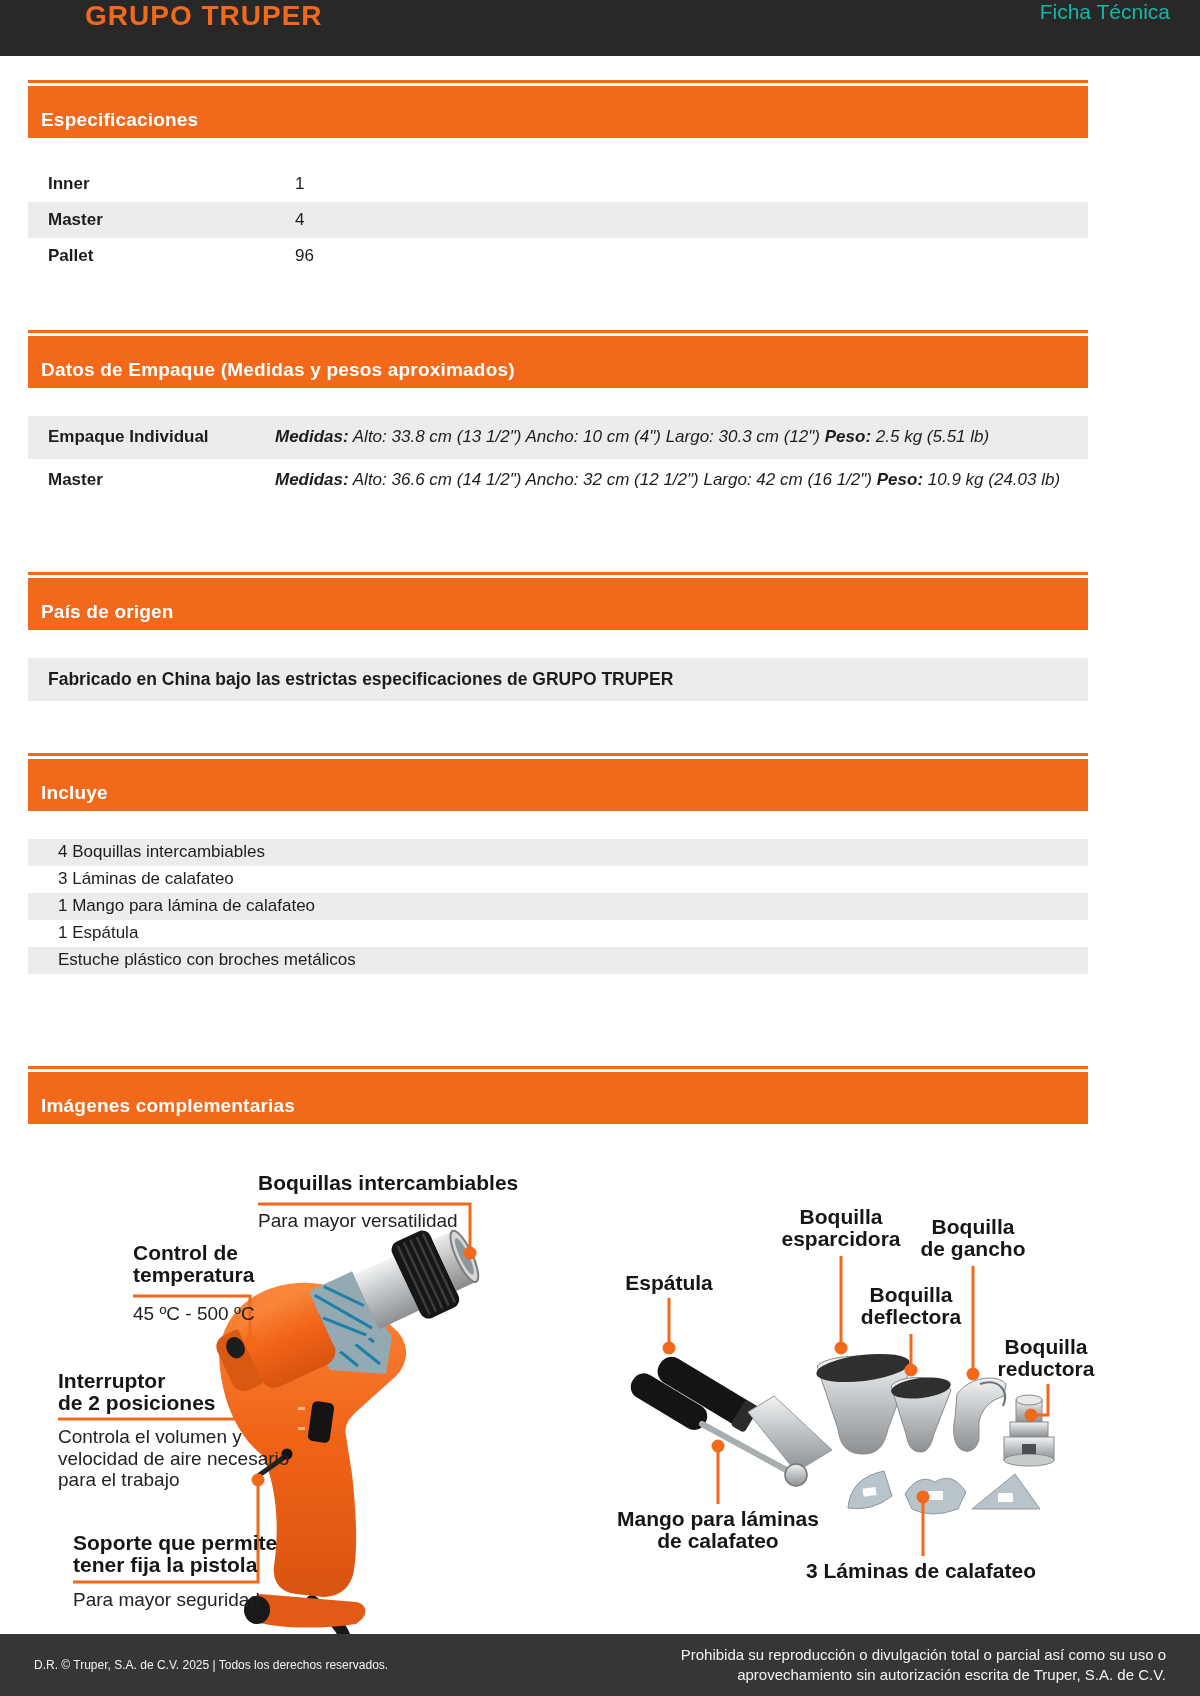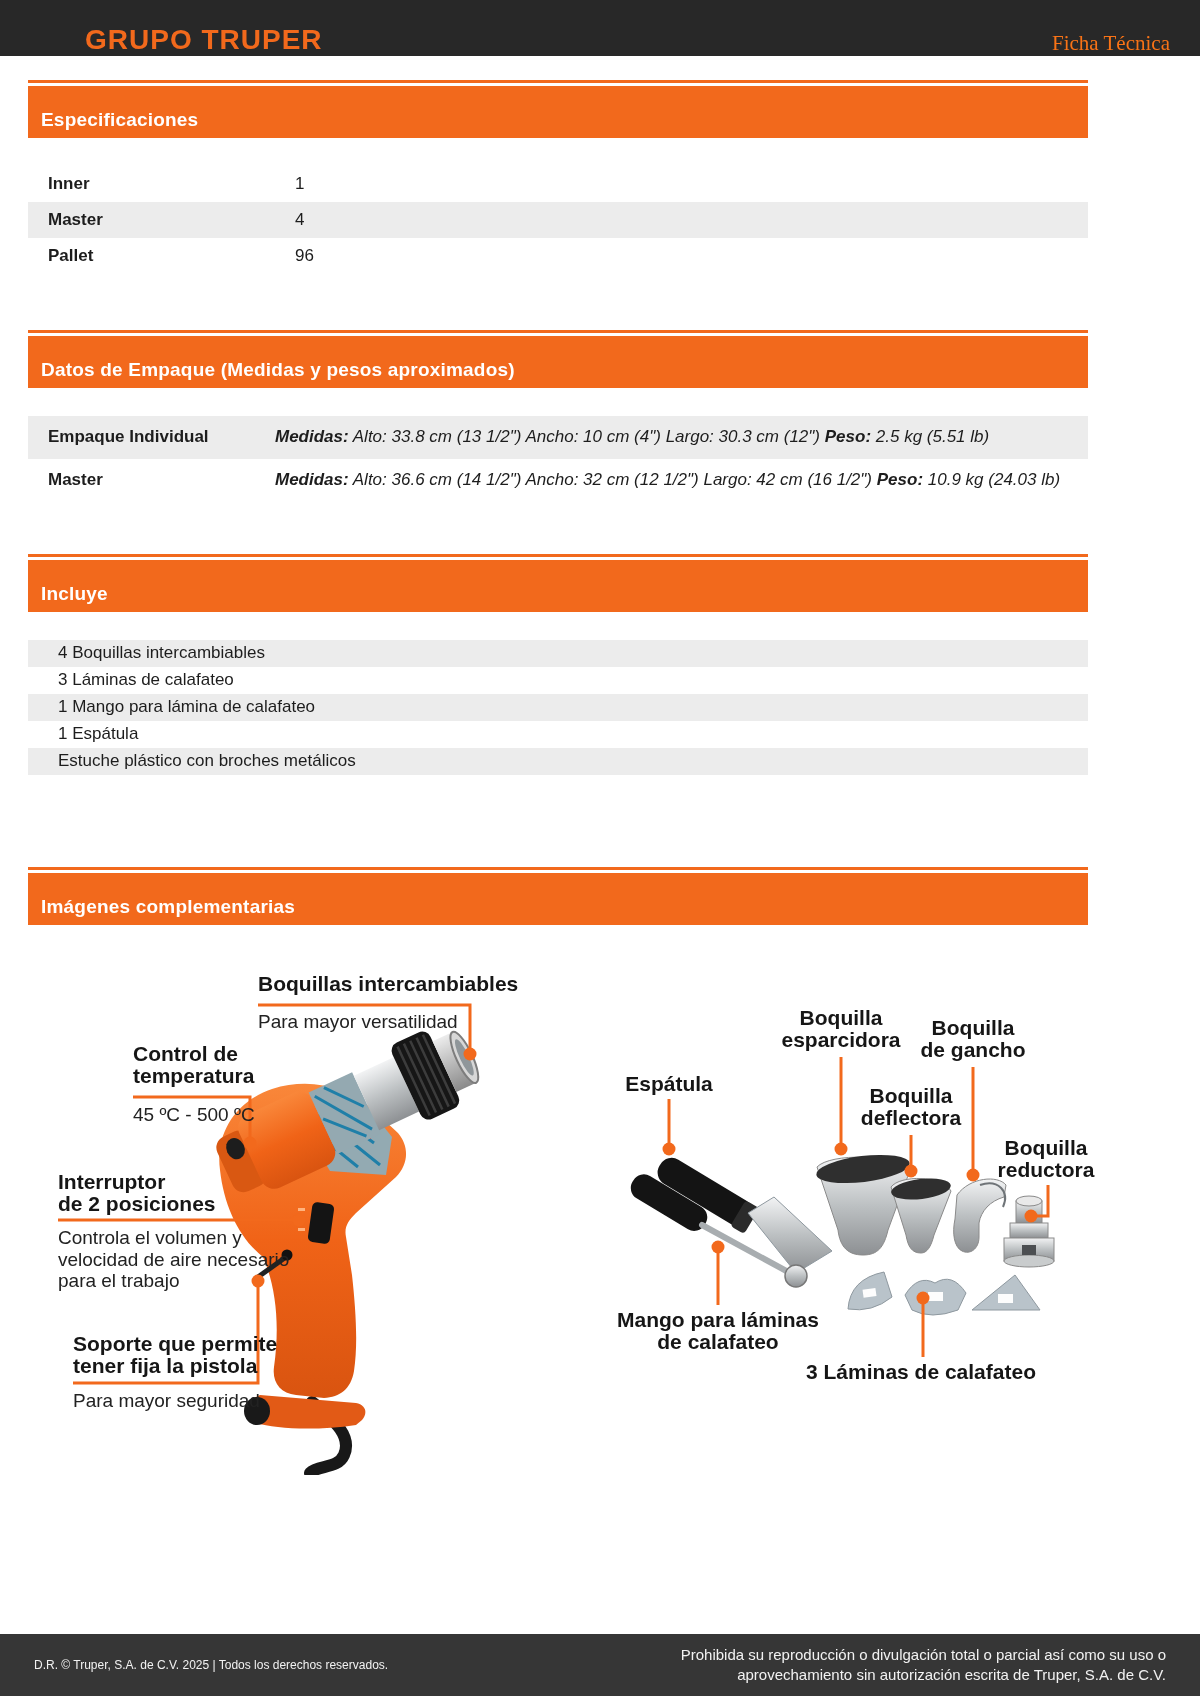--- a/index.html
+++ b/index.html
@@ -9,25 +9,25 @@
     --rowgray:#ECECEC;
     --ink:#1d1d1d;
   }
   html,body{margin:0;padding:0;}
   .page{
     position:relative;width:1200px;height:1696px;background:#fff;
     font-family:"Liberation Sans",sans-serif;color:var(--ink);overflow:hidden;
   }
   
   .topbar{
-    height:56px;background:var(--dark);display:flex;align-items:flex-end;
+    height:56px;background:var(--dark);display:flex;align-items:flex-start;
     justify-content:space-between;padding:0 30px 0 85px;box-sizing:border-box;
   }
   .logo{font-size:28px;font-weight:800;color:var(--orange);letter-spacing:1px;}
-  .doc-type{font-size:21px;color:#f97316;font-family:Liberation Serif, serif;}
+  .doc-type{font-size:21px;color:#14b8a6;}
   
   .sec{margin-left:28px;width:1060px;}
   .sec-line{height:3px;background:var(--orange);margin-bottom:3px;}
   .sec-bar{background:var(--orange);color:#fff;font-weight:700;font-size:19px;
     padding:23px 13px 7px;letter-spacing:.2px;}
   #sec-especificaciones{margin-top:24px;}
   #sec-empaque{margin-top:56px;}
   #sec-origen{margin-top:70px;}
   #sec-incluye{margin-top:52px;}
   #sec-imagenes{margin-top:92px;}
@@ -106,20 +106,27 @@
         <div class="val">
           <span class="b">Medidas:</span>
           <span>Alto: 36.6 cm (14 1/2") Ancho: 32 cm (12 1/2") Largo: 42 cm (16 1/2")</span>
           <span class="b">Peso:</span>
           <span>10.9 kg (24.03 lb)</span>
         </div>
       </div>
     </div>
   </div>
 
+  <div class="sec" id="sec-origen">
+    <div class="sec-line"></div>
+    <div class="sec-bar">País de origen</div>
+    <div class="rows">
+      <div class="origen-row">Fabricado en China bajo las estrictas especificaciones de GRUPO TRUPER</div>
+    </div>
+  </div>
 
   <div class="sec" id="sec-incluye">
     <div class="sec-line"></div>
     <div class="sec-bar">Incluye</div>
     <div class="rows">
       <div class="inc-row">4 Boquillas intercambiables</div>
       <div class="inc-row">3 Láminas de calafateo</div>
       <div class="inc-row">1 Mango para lámina de calafateo</div>
       <div class="inc-row">1 Espátula</div>
       <div class="inc-row">Estuche plástico con broches metálicos</div>

